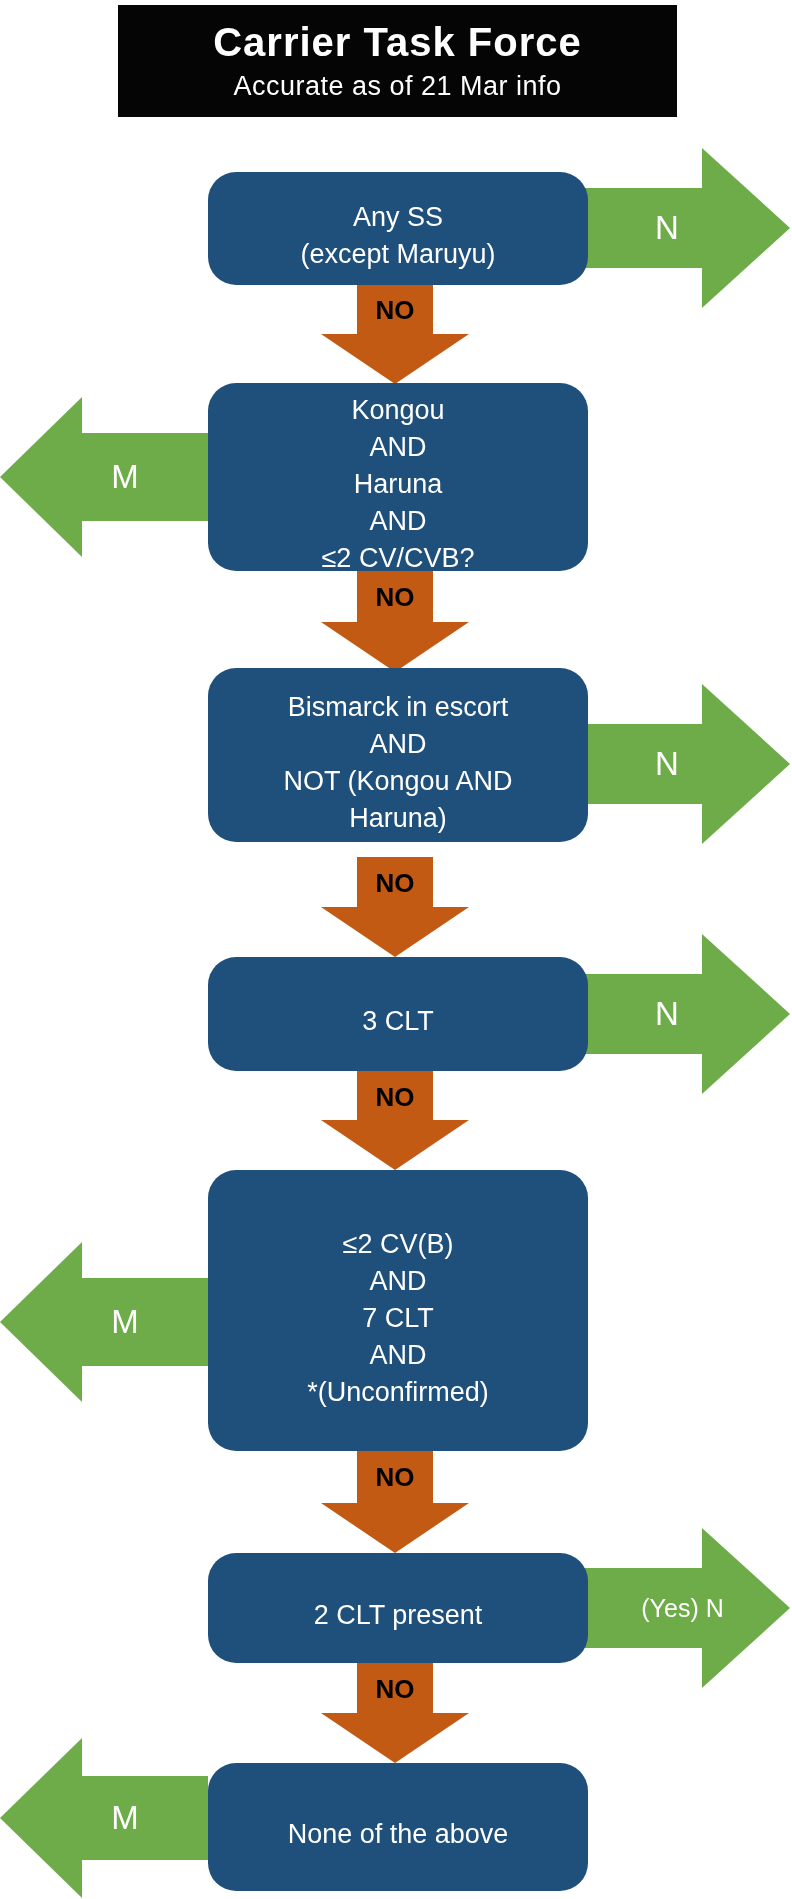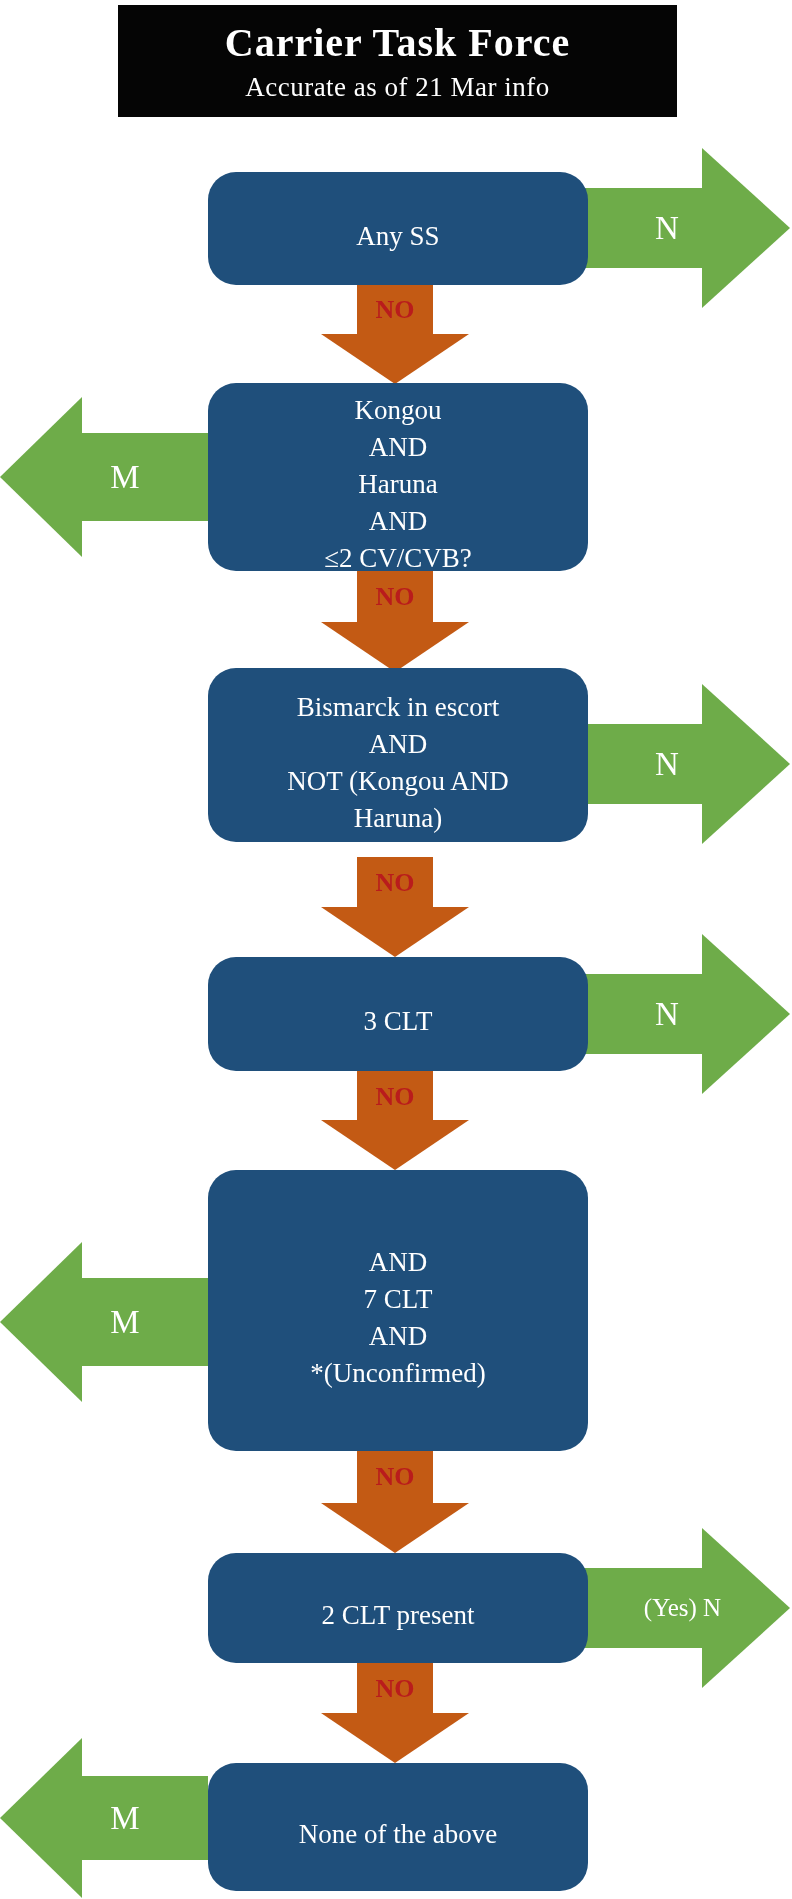--- a/index.html
+++ b/index.html
@@ -1,19 +1,19 @@
 <!DOCTYPE html>
 <html><head>
 <meta charset="utf-8">
 <style>
   html,body { margin:0; padding:0; background:#ffffff; }
   #canvas {
     position:relative; width:792px; height:1899px;
     background:#ffffff; overflow:hidden;
-    font-family:Liberation Serif, serif;
+    font-family:Liberation Sans, sans-serif;
   }
   
   .header {
     position:absolute; left:118px; top:5px; width:559px; height:112px;
     background:#050505; color:#ffffff;
     display:flex; flex-direction:column; align-items:center; justify-content:center;
     gap:6px;
   }
   .header .title   { font-size:40px; font-weight:700; letter-spacing:1px; }
   .header .subtitle{ font-size:27px; font-weight:400; letter-spacing:0.5px; }
@@ -29,21 +29,21 @@
 
   
   .no-body { position:absolute; left:357px; width:76px; background:#C35A14; }
   .no-head {
     position:absolute; left:321px; width:0; height:0;
     border-left:74px solid transparent; border-right:74px solid transparent;
     border-top:50px solid #C35A14;
   }
   .no-label {
     position:absolute; left:357px; width:76px; height:28px; line-height:28px;
-    text-align:center; color:#b91c1c; font-size:26px; font-weight:700;
+    text-align:center; color:#000000; font-size:26px; font-weight:700;
   }
 
   
   .r-body { position:absolute; left:584px; width:118px; height:80px; background:#6EAC49; }
   .r-head {
     position:absolute; left:702px; width:0; height:0;
     border-top:80px solid transparent; border-bottom:80px solid transparent;
     border-left:88px solid #6EAC49;
   }
   .r-label {
@@ -73,20 +73,21 @@
     <div class="title">Carrier Task Force</div>
     <div class="subtitle">Accurate as of 21 Mar info</div>
   </div>
 
   <div class="r-body" style="top:188px"></div>
   <div class="r-head" style="top:148px"></div>
   <div class="r-label" style="top:208px">N</div>
   <div class="box" style="top:172px;height:113px">
     <div class="box-text">
         <div>Any SS</div>
+        <div>(except Maruyu)</div>
       </div>
   </div>
 
   <div class="no-body" style="top:285px;height:49px"></div>
   <div class="no-head" style="top:334px"></div>
   <div class="no-label" style="top:296px">NO</div>
 
   <div class="l-body" style="top:433px;height:88px"></div>
   <div class="l-head" style="top:397px"></div>
   <div class="l-label" style="top:457px">M</div>
@@ -131,20 +132,21 @@
 
   <div class="no-body" style="top:1071px;height:49px"></div>
   <div class="no-head" style="top:1120px"></div>
   <div class="no-label" style="top:1083px">NO</div>
 
   <div class="l-body" style="top:1278px;height:88px"></div>
   <div class="l-head" style="top:1242px"></div>
   <div class="l-label" style="top:1302px">M</div>
   <div class="box" style="top:1170px;height:281px">
     <div class="box-text">
+        <div>≤2 CV(B)</div>
         <div>AND</div>
         <div>7 CLT</div>
         <div>AND</div>
         <div>*(Unconfirmed)</div>
       </div>
   </div>
 
   <div class="no-body" style="top:1451px;height:52px"></div>
   <div class="no-head" style="top:1503px"></div>
   <div class="no-label" style="top:1463px">NO</div>

